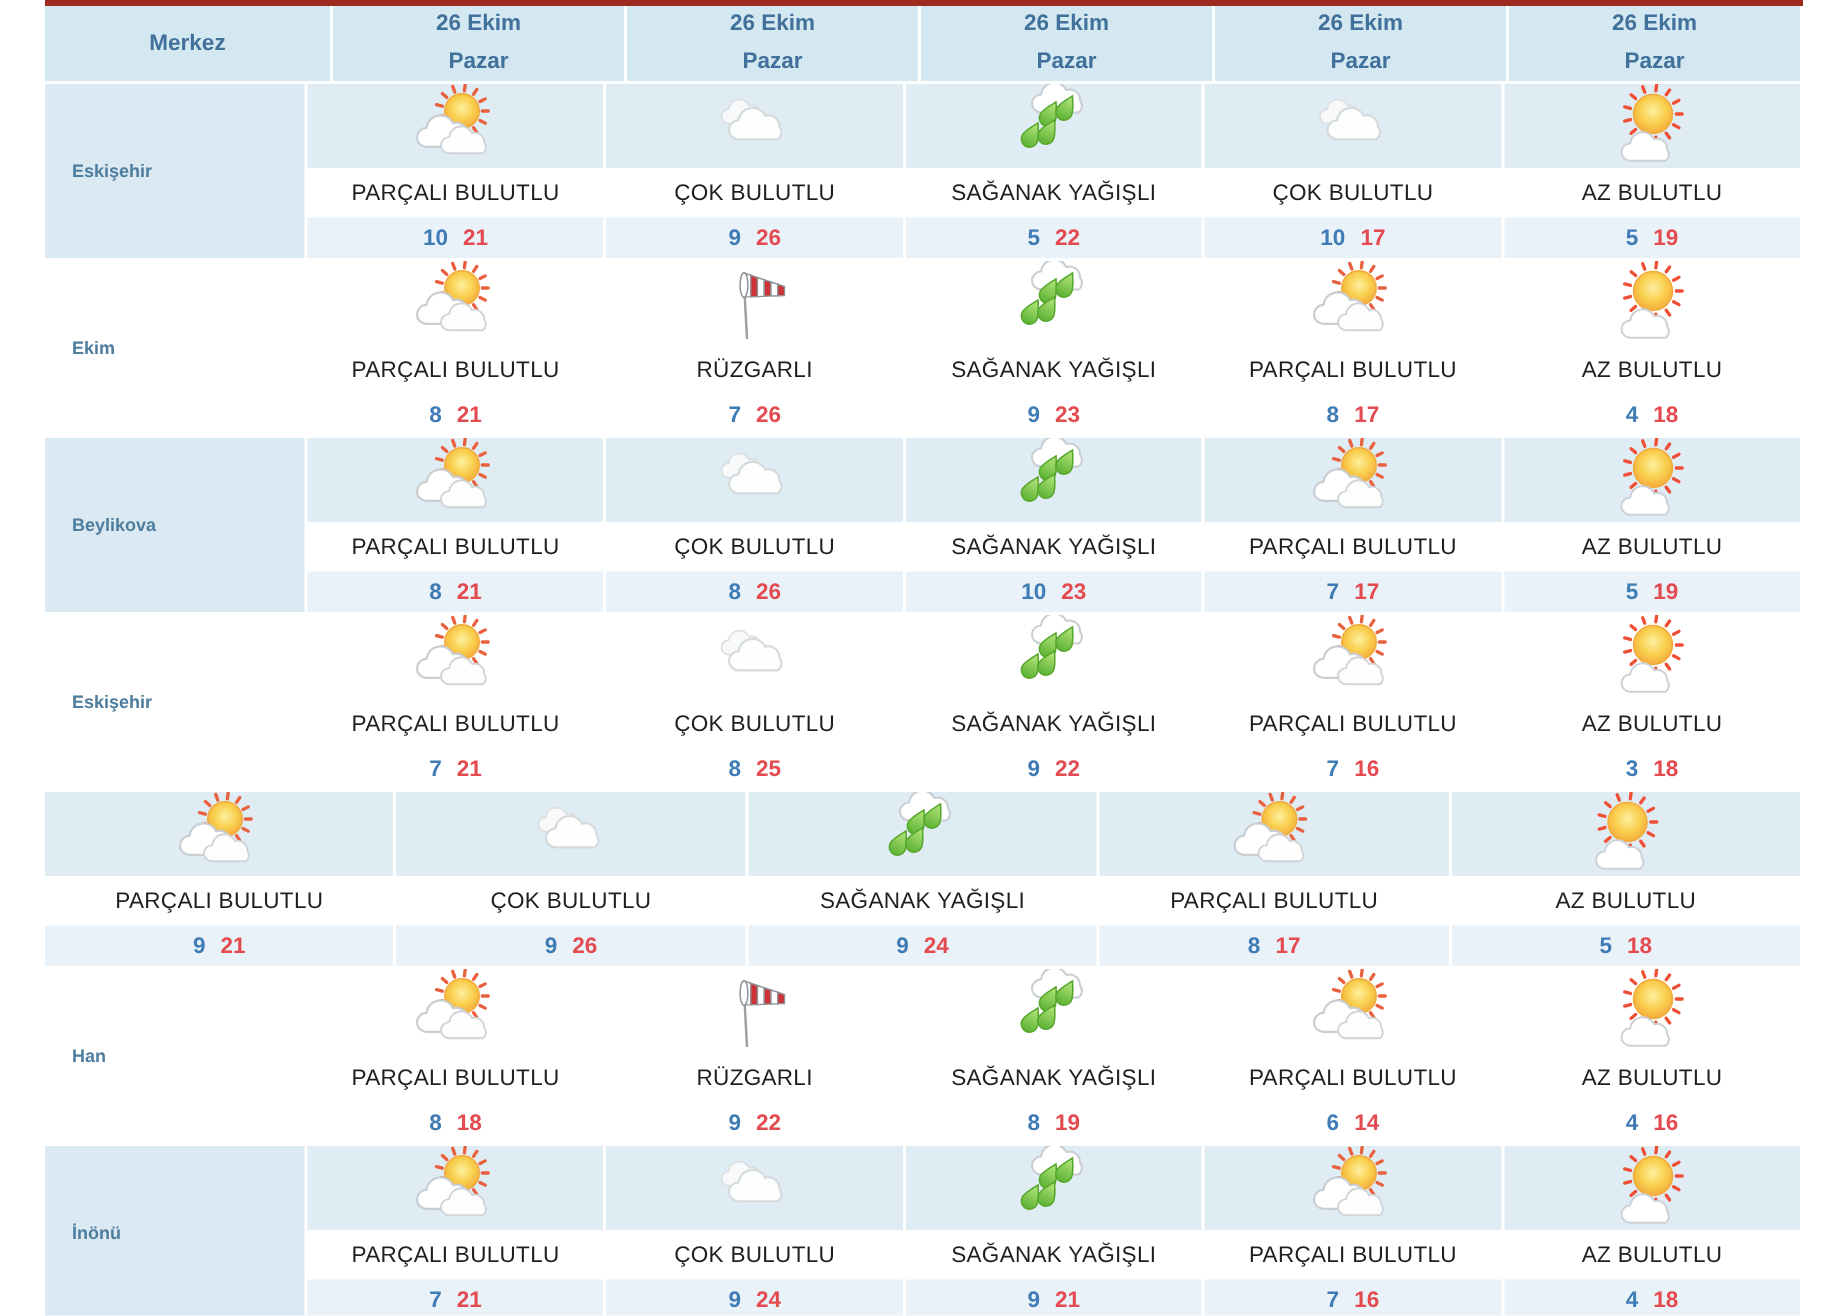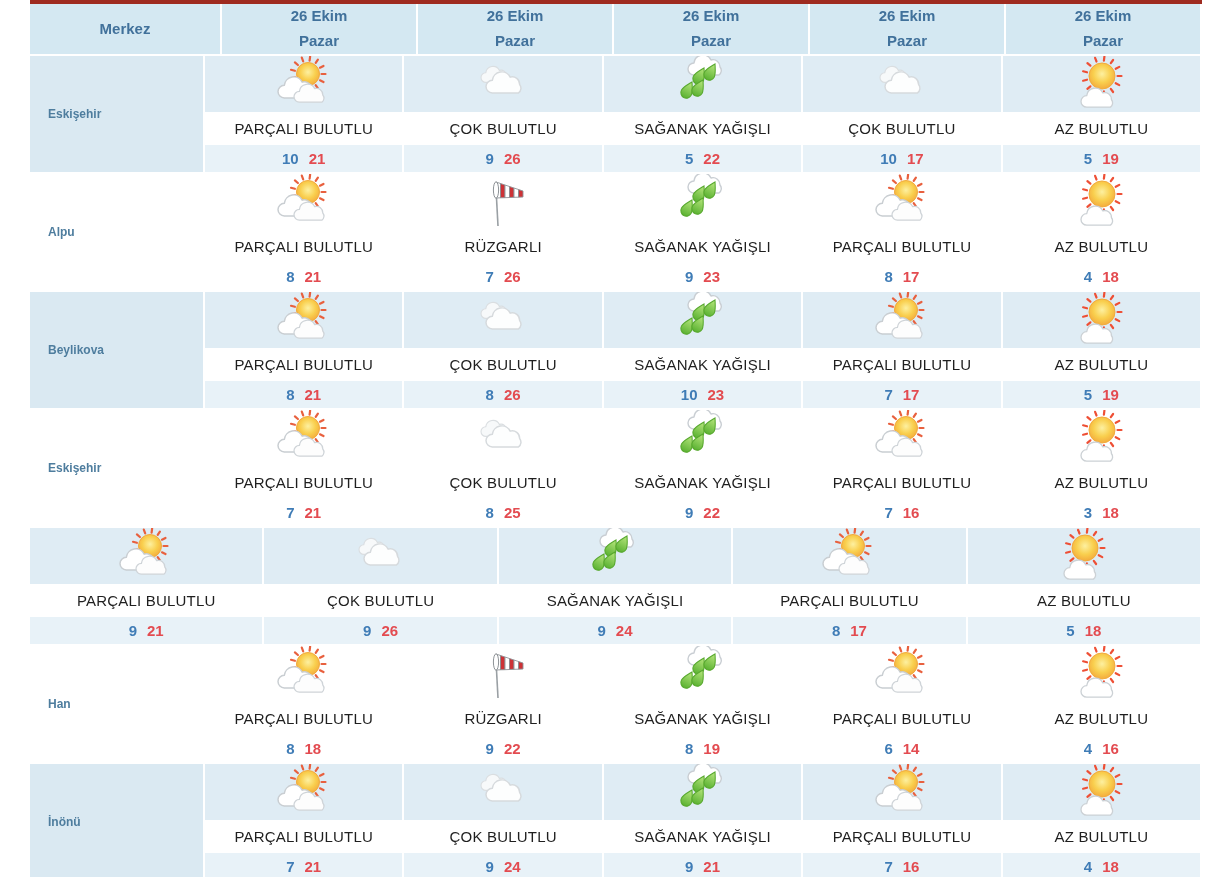--- a/index.html
+++ b/index.html
@@ -224,21 +224,21 @@
               </svg>
             </div>
     <div class="cond">AZ BULUTLU</div>
     <div class="temps">
       <span class="tmin">5</span>
       <span class="tmax">19</span>
     </div>
   </div>
         </div>
         <div class="row">
-    <div class="name-cell">Alpu</div>
+    <div class="name-cell">Ekim</div>
   <div class="cell">
     <div class="icon-box">
               <svg width="64" height="56" viewBox="0 0 64 56" aria-hidden="true">
                 <defs>
                   <radialGradient id="sunG" cx="50%" cy="42%" r="60%">
                     <stop offset="0%" stop-color="#fdf0a0"></stop>
                     <stop offset="55%" stop-color="#f9cf4e"></stop>
                     <stop offset="100%" stop-color="#f3a93c"></stop>
                   </radialGradient>
                   <linearGradient id="dropG" x1="0" y1="0" x2="0" y2="1">

